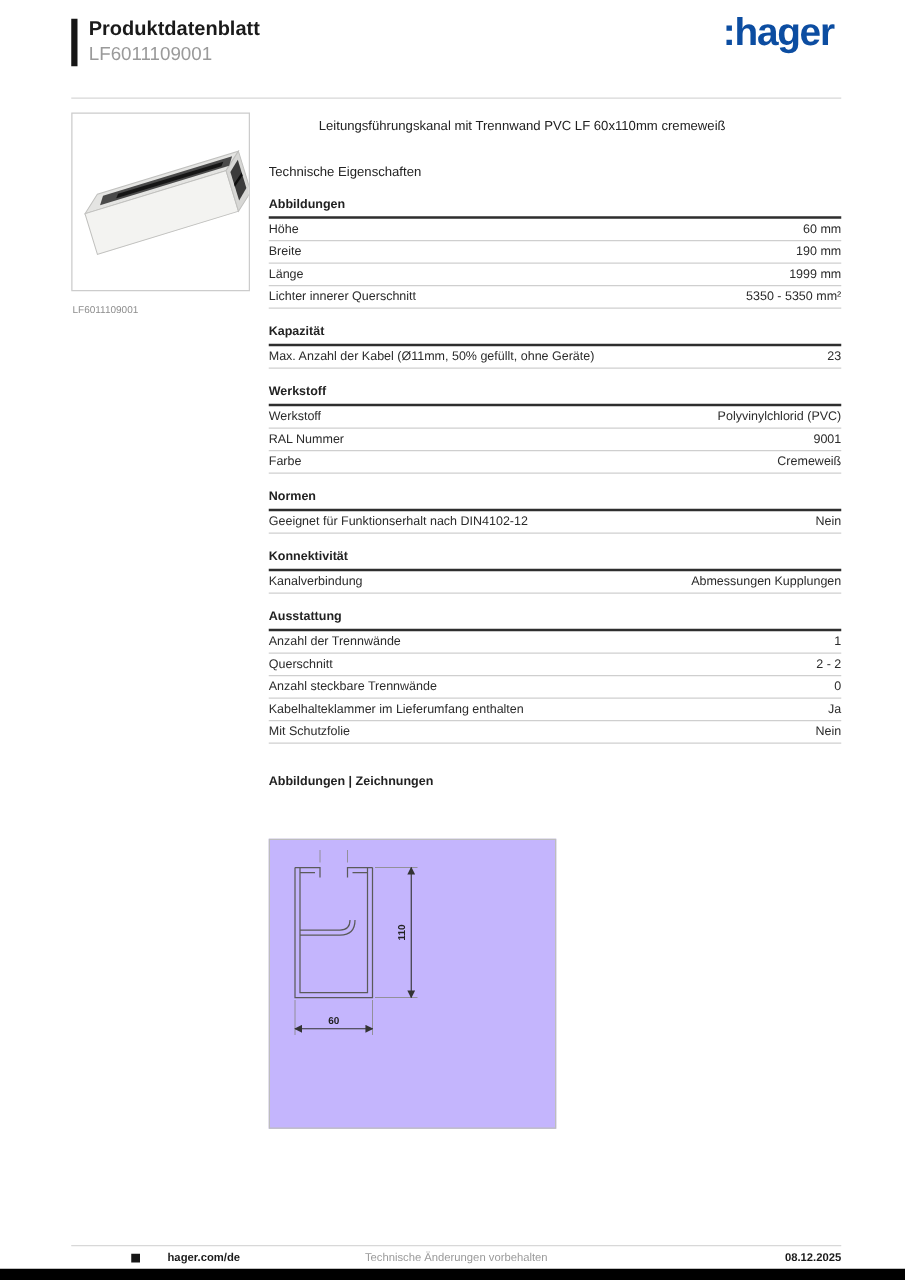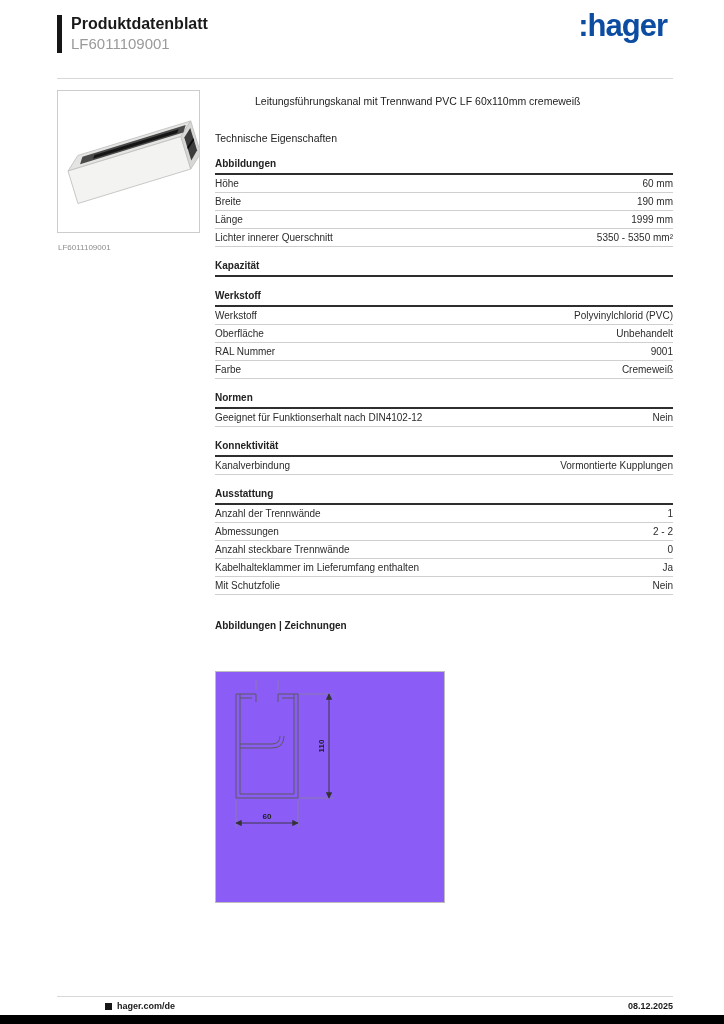--- a/index.html
+++ b/index.html
@@ -22,25 +22,25 @@
   .prod-title{font-size:10.5px;font-weight:normal;margin:5px 0 0;color:#222;padding-left:40px;}
   .subtitle{font-size:10.5px;font-weight:normal;margin:25px 0 0;color:#222;}
   #sections{margin-top:14px;}
   .spec-section{margin-bottom:13px;}
   .sec-title{font-size:10px;font-weight:bold;color:#222;padding-bottom:4px;border-bottom:2px solid #2e2e2e;}
   .spec-row{display:flex;justify-content:space-between;align-items:center;min-height:14px;
     border-bottom:1px solid #cfcfcf;font-size:10px;color:#2b2b2b;padding:1.5px 0;}
   .spec-label{text-align:right;}
   .spec-value{text-align:left;white-space:nowrap;padding-left:12px;}
   .drawings-title{font-size:10px;font-weight:bold;margin:25px 0 10px;color:#222;}
-  .drawing-box{width:228px;height:230px;border:1px solid #bdbdbd;background:#8b5cf6;margin-top:40px;}
+  .drawing-box{width:228px;height:230px;border:1px solid #bdbdbd;background:#c4b5fd;margin-top:40px;}
   
   .footer-rule{position:absolute;left:57px;right:51px;top:996px;border-top:1px solid #d8d8d8;}
   .footer-row{position:absolute;left:57px;right:51px;top:1001px;height:12px;font-size:9px;}
-  .f-left{position:absolute;left:0;top:0;font-weight:bold;color:#1a1a1a;display:flex;align-items:center;gap:5px;padding-left:48px;}
+  .f-left{position:absolute;left:0;top:0;font-weight:bold;color:#1a1a1a;display:flex;align-items:center;gap:22px;padding-left:48px;}
   .f-sq{display:inline-block;width:7px;height:7px;background:#161616;}
   .f-center{position:absolute;left:0;right:0;top:0;text-align:center;color:#9a9a9a;}
   .f-right{position:absolute;right:0;top:0;font-weight:bold;color:#1a1a1a;}
   .bottom-bar{position:absolute;left:0;right:0;bottom:0;height:9px;background:#000;}
 </style>
 </head>
 <body>
 
 <div class="page">
 
@@ -86,62 +86,62 @@
             <span class="spec-label">Länge</span>
             <span class="spec-value">1999 mm</span>
           </div>
           <div class="spec-row">
             <span class="spec-label">Lichter innerer Querschnitt</span>
             <span class="spec-value">5350 - 5350 mm²</span>
           </div>
         </section>
         <section class="spec-section">
           <div class="sec-title">Kapazität</div>
+          <div class="spec-row">
+            <span class="spec-label">Max. Anzahl der Kabel (Ø11mm, 50% gefüllt, ohne Geräte)</span>
+            <span class="spec-value">23</span>
+          </div>
         </section>
         <section class="spec-section">
           <div class="sec-title">Werkstoff</div>
           <div class="spec-row">
             <span class="spec-label">Werkstoff</span>
             <span class="spec-value">Polyvinylchlorid (PVC)</span>
           </div>
           <div class="spec-row">
-            <span class="spec-label">Oberfläche</span>
-            <span class="spec-value">Unbehandelt</span>
-          </div>
-          <div class="spec-row">
             <span class="spec-label">RAL Nummer</span>
             <span class="spec-value">9001</span>
           </div>
           <div class="spec-row">
             <span class="spec-label">Farbe</span>
             <span class="spec-value">Cremeweiß</span>
           </div>
         </section>
         <section class="spec-section">
           <div class="sec-title">Normen</div>
           <div class="spec-row">
             <span class="spec-label">Geeignet für Funktionserhalt nach DIN4102-12</span>
             <span class="spec-value">Nein</span>
           </div>
         </section>
         <section class="spec-section">
           <div class="sec-title">Konnektivität</div>
           <div class="spec-row">
             <span class="spec-label">Kanalverbindung</span>
-            <span class="spec-value">Vormontierte Kupplungen</span>
+            <span class="spec-value">Abmessungen Kupplungen</span>
           </div>
         </section>
         <section class="spec-section">
           <div class="sec-title">Ausstattung</div>
           <div class="spec-row">
             <span class="spec-label">Anzahl der Trennwände</span>
             <span class="spec-value">1</span>
           </div>
           <div class="spec-row">
-            <span class="spec-label">Abmessungen</span>
+            <span class="spec-label">Querschnitt</span>
             <span class="spec-value">2 - 2</span>
           </div>
           <div class="spec-row">
             <span class="spec-label">Anzahl steckbare Trennwände</span>
             <span class="spec-value">0</span>
           </div>
           <div class="spec-row">
             <span class="spec-label">Kabelhalteklammer im Lieferumfang enthalten</span>
             <span class="spec-value">Ja</span>
           </div>
@@ -193,17 +193,18 @@
       </svg>
     </div>
   </div>
 
   <div class="footer-rule"></div>
   <div class="footer-row">
     <div class="f-left">
       <span class="f-sq"></span>
       <span>hager.com/de</span>
     </div>
+    <div class="f-center">Technische Änderungen vorbehalten</div>
     <div class="f-right">08.12.2025</div>
   </div>
   <div class="bottom-bar"></div>
 
 </div>
 
 </body></html>

